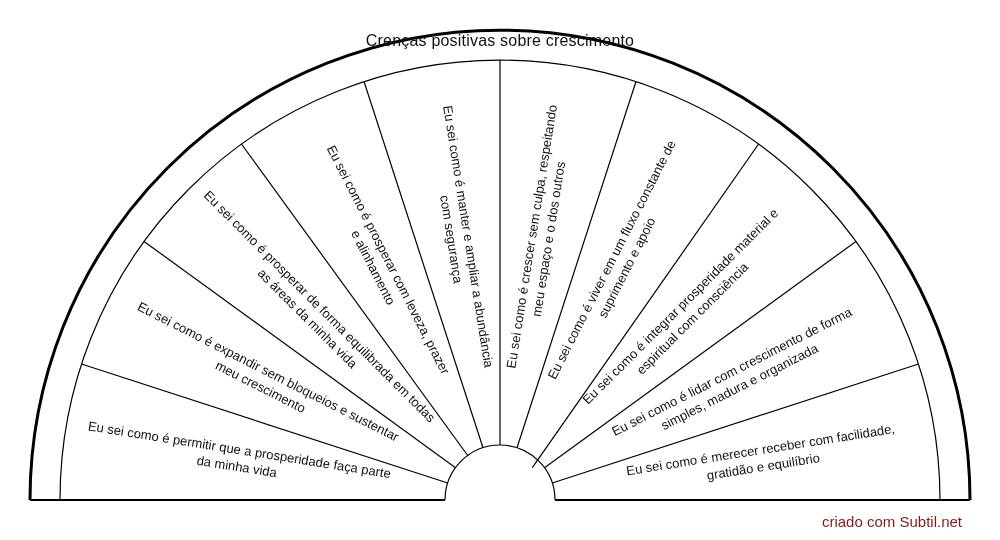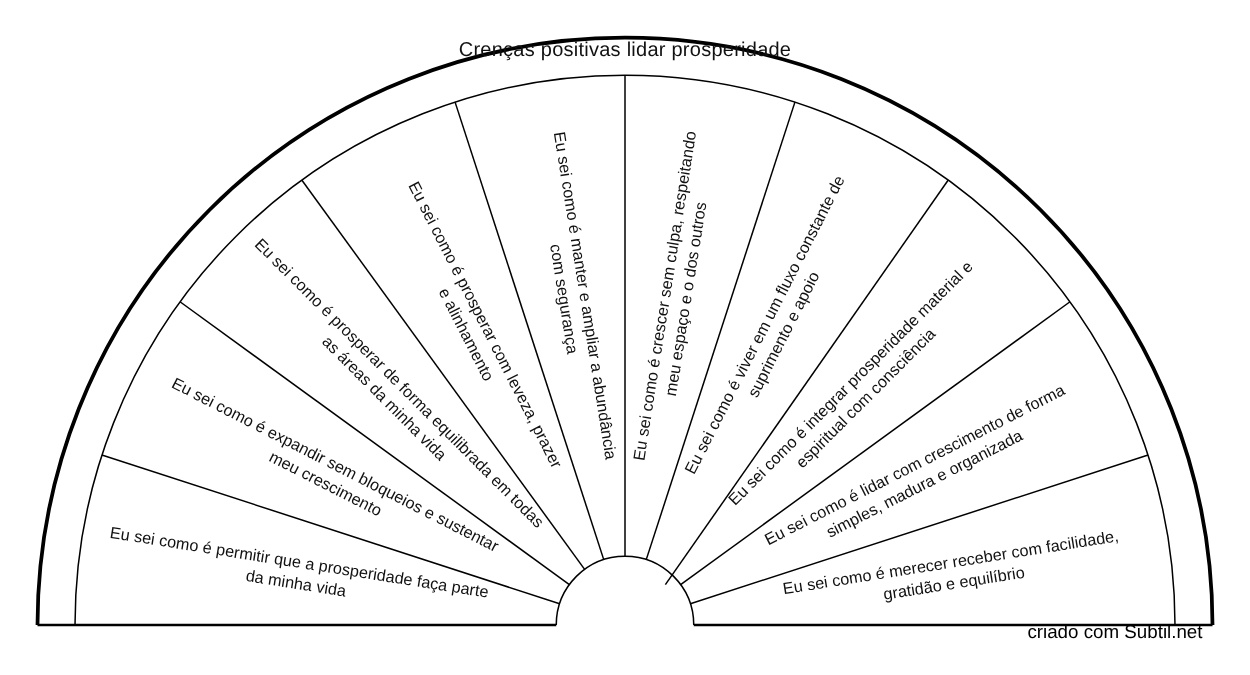--- a/index.html
+++ b/index.html
@@ -44,23 +44,23 @@
   .s4  { left: 380px; top: 264px; transform: translate(-50%,-50%) rotate(63deg); }
   .s5  { left: 459px; top: 238px; transform: translate(-50%,-50%) rotate(81deg); }
   .s6  { left: 541px; top: 238px; transform: translate(-50%,-50%) rotate(-81deg); }
   .s7  { left: 620px; top: 264px; transform: translate(-50%,-50%) rotate(-63deg); }
   .s8  { left: 687px; top: 313px; transform: translate(-50%,-50%) rotate(-45deg); }
   .s9  { left: 736px; top: 380px; transform: translate(-50%,-50%) rotate(-27deg); }
   .s10 { left: 762px; top: 459px; transform: translate(-50%,-50%) rotate(-9deg); }
   .watermark {
     position: absolute;
     right: 38px;
-    bottom: 26px;
+    bottom: 10px;
     font-size: 15px;
-    color: #000000;
+    color: #7f1d1d;
   }
 </style>
 </head>
 <body>
 
 <div class="chart-stage">
 
   <svg viewBox="0 0 1000 540" aria-hidden="true">
 
     <path d="M 30 500 A 470 470 0 0 1 970 500" fill="none" stroke="#000000" stroke-width="3"></path>
@@ -76,21 +76,21 @@
     <line x1="455.5" y1="467.7" x2="144.0" y2="241.4" stroke="#000000" stroke-width="1.2"></line>
     <line x1="467.7" y1="455.5" x2="241.4" y2="144.0" stroke="#000000" stroke-width="1.2"></line>
     <line x1="483.0" y1="447.7" x2="364.0" y2="81.5" stroke="#000000" stroke-width="1.2"></line>
     <line x1="500" y1="445" x2="500" y2="60" stroke="#000000" stroke-width="1.2"></line>
     <line x1="517.0" y1="447.7" x2="636.0" y2="81.5" stroke="#000000" stroke-width="1.2"></line>
     <line x1="532.3" y1="467.7" x2="758.6" y2="144.0" stroke="#000000" stroke-width="1.2"></line>
     <line x1="544.5" y1="467.7" x2="856.0" y2="241.4" stroke="#000000" stroke-width="1.2"></line>
     <line x1="552.3" y1="483.0" x2="918.5" y2="364.0" stroke="#000000" stroke-width="1.2"></line>
   </svg>
 
-  <div class="chart-title">Crenças positivas lidar prosperidade</div>
+  <div class="chart-title">Crenças positivas sobre crescimento</div>
 
   <div class="sector-label s1">Eu sei como é permitir que a prosperidade faça parte
 da minha vida</div>
   <div class="sector-label s2">Eu sei como é expandir sem bloqueios e sustentar
 meu crescimento</div>
   <div class="sector-label s3">Eu sei como é prosperar de forma equilibrada em todas
 as áreas da minha vida</div>
   <div class="sector-label s4">Eu sei como é prosperar com leveza, prazer
 e alinhamento</div>
   <div class="sector-label s5">Eu sei como é manter e ampliar a abundância

